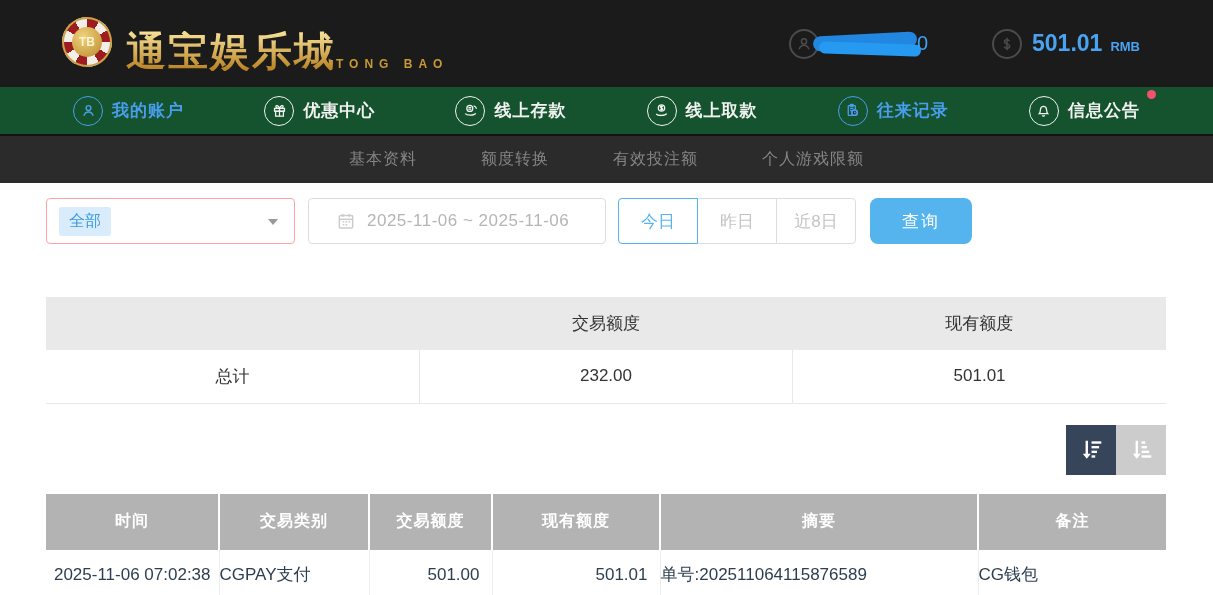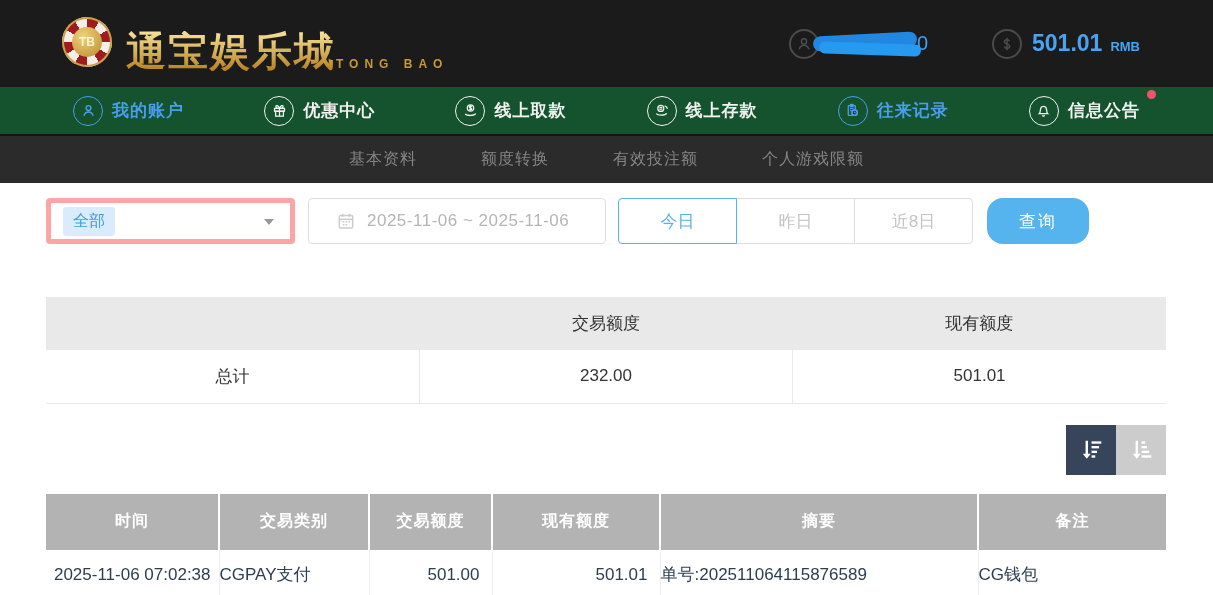--- a/index.html
+++ b/index.html
@@ -50,39 +50,39 @@
   .nav-dot { position:absolute; right:-16px; top:-6px; width:9px; height:9px; border-radius:50%; background:#f4516c; }
 
   
   .subnav { height:47px; background:#2b2b2b; display:flex; align-items:center; justify-content:center; gap:64px; }
   .subnav-item { color:#858585; font-size:16px; cursor:pointer; letter-spacing:1px; }
 
   
   .content { padding:15px 47px 0 46px; }
 
   .filter-row { display:flex; align-items:center; }
-  .select-box { position:relative; width:249px; height:46px; border:5px solid #fca5a5; border-radius:4px;
+  .select-box { position:relative; width:249px; height:46px; border:1px solid #fca5a5; border-radius:4px;
           display:flex; align-items:center; background:#fff; cursor:pointer; }
   .select-chip { margin-left:12px; background:#d9ecfb; color:#3d9ae0; font-size:16px;
           padding:4px 10px; border-radius:3px; }
   .select-arrow { position:absolute; right:16px; top:50%; margin-top:-2px;
           border-left:5px solid transparent; border-right:5px solid transparent; border-top:6px solid #999; }
   .date-box { margin-left:13px; width:298px; height:46px; border:1px solid #ddd; border-radius:4px;
           display:flex; align-items:center; gap:11px; padding-left:27px; cursor:pointer; }
   .date-box svg { color:#ccc; }
   .date-text { color:#b5b5b5; font-size:17px; letter-spacing:0.5px; }
   .segment { margin-left:12px; display:flex; }
-  .seg { width:119px; height:46px; background:#fff; border:1px solid #ddd; color:#c4c4c4;
+  .seg { width:80px; height:46px; background:#fff; border:1px solid #ddd; color:#c4c4c4;
           font-size:17px; display:flex; align-items:center; justify-content:center; cursor:pointer; }
   .seg + .seg { margin-left:-1px; }
   .seg:first-child { border-radius:4px 0 0 4px; }
   .seg:last-child { border-radius:0 4px 4px 0; }
   .seg.active { border-color:#55b3ee; color:#55b3ee; position:relative; z-index:2; }
   .query-btn { margin-left:14px; width:102px; height:46px; background:#55b3ee; color:#fff;
-          font-size:17px; border:none; border-radius:16px; cursor:pointer; letter-spacing:2px;
+          font-size:17px; border:none; border-radius:8px; cursor:pointer; letter-spacing:2px;
           font-family:Liberation Mono, monospace; }
 
   
   .summary { margin-top:53px; width:100%; border-collapse:collapse; table-layout:fixed; }
   .summary th { height:53px; background:#e9e9e9; font-size:17px; font-weight:500; color:#333; text-align:center; }
   .summary td { height:53px; background:#fff; font-size:17px; color:#333; text-align:center;
           border-bottom:1px solid #e8e8e8; }
   .summary td:not(:last-child) { border-right:1px solid #e8e8e8; }
 
   
@@ -162,39 +162,39 @@
             <rect x="6.5" y="13" width="11" height="7"></rect>
           <line x1="12" y1="9" x2="12" y2="20"></line>
           <path d="M12 9c-4 0-5.5-1.5-5-3.2.4-1.4 3-1.3 5 3.2zM12 9c4 0 5.5-1.5 5-3.2-.4-1.4-3-1.3-5 3.2z"></path>
         </svg>
       </span>
       <span class="nav-label">优惠中心</span>
     </div>
     <div class="nav-item">
       <span class="nav-ico">
         <svg width="17" height="17" viewBox="0 0 24 24" fill="none" stroke="currentColor" stroke-width="1.8">
-          <circle cx="12" cy="8.5" r="4.5"></circle>
-          <path d="M13.8 6.8c-.4-.6-1-.9-1.8-.9-1 0-1.7.5-1.7 1.3 0 1.8 3.5 1 3.5 2.8 0 .8-.8 1.4-1.8 1.4-.9 0-1.5-.4-1.9-1"></path>
-          <line x1="12" y1="4.8" x2="12" y2="12.2"></line>
-          <path d="M4.5 17c2.5 2.8 12.5 2.8 15-.5"></path>
-        </svg>
-      </span>
-      <span class="nav-label">线上取款</span>
-    </div>
-    <div class="nav-item">
-      <span class="nav-ico">
-        <svg width="17" height="17" viewBox="0 0 24 24" fill="none" stroke="currentColor" stroke-width="1.8">
           <circle cx="11" cy="9" r="4.2"></circle>
             <line x1="9" y1="7.8" x2="13" y2="7.8"></line>
             <line x1="9" y1="10.2" x2="13" y2="10.2"></line>
           <path d="M4.5 16.5c2.5 2.8 12.5 2.8 15-.5"></path>
             <path d="M16.5 5.5c2 .5 3.5 2 4 4"></path>
         </svg>
       </span>
       <span class="nav-label">线上存款</span>
+    </div>
+    <div class="nav-item">
+      <span class="nav-ico">
+        <svg width="17" height="17" viewBox="0 0 24 24" fill="none" stroke="currentColor" stroke-width="1.8">
+          <circle cx="12" cy="8.5" r="4.5"></circle>
+          <path d="M13.8 6.8c-.4-.6-1-.9-1.8-.9-1 0-1.7.5-1.7 1.3 0 1.8 3.5 1 3.5 2.8 0 .8-.8 1.4-1.8 1.4-.9 0-1.5-.4-1.9-1"></path>
+          <line x1="12" y1="4.8" x2="12" y2="12.2"></line>
+          <path d="M4.5 17c2.5 2.8 12.5 2.8 15-.5"></path>
+        </svg>
+      </span>
+      <span class="nav-label">线上取款</span>
     </div>
     <div class="nav-item active">
       <span class="nav-ico">
         <svg width="17" height="17" viewBox="0 0 24 24" fill="none" stroke="currentColor" stroke-width="1.8">
           <rect x="6" y="5" width="10" height="14" rx="1"></rect>
             <rect x="9" y="3.5" width="4" height="2.5" rx="0.8"></rect>
           <line x1="8.5" y1="9" x2="13.5" y2="9"></line>
             <line x1="8.5" y1="12" x2="11" y2="12"></line>
           <circle cx="15" cy="15" r="4" fill="#242424"></circle>
             <circle cx="15" cy="15" r="3.6"></circle>

